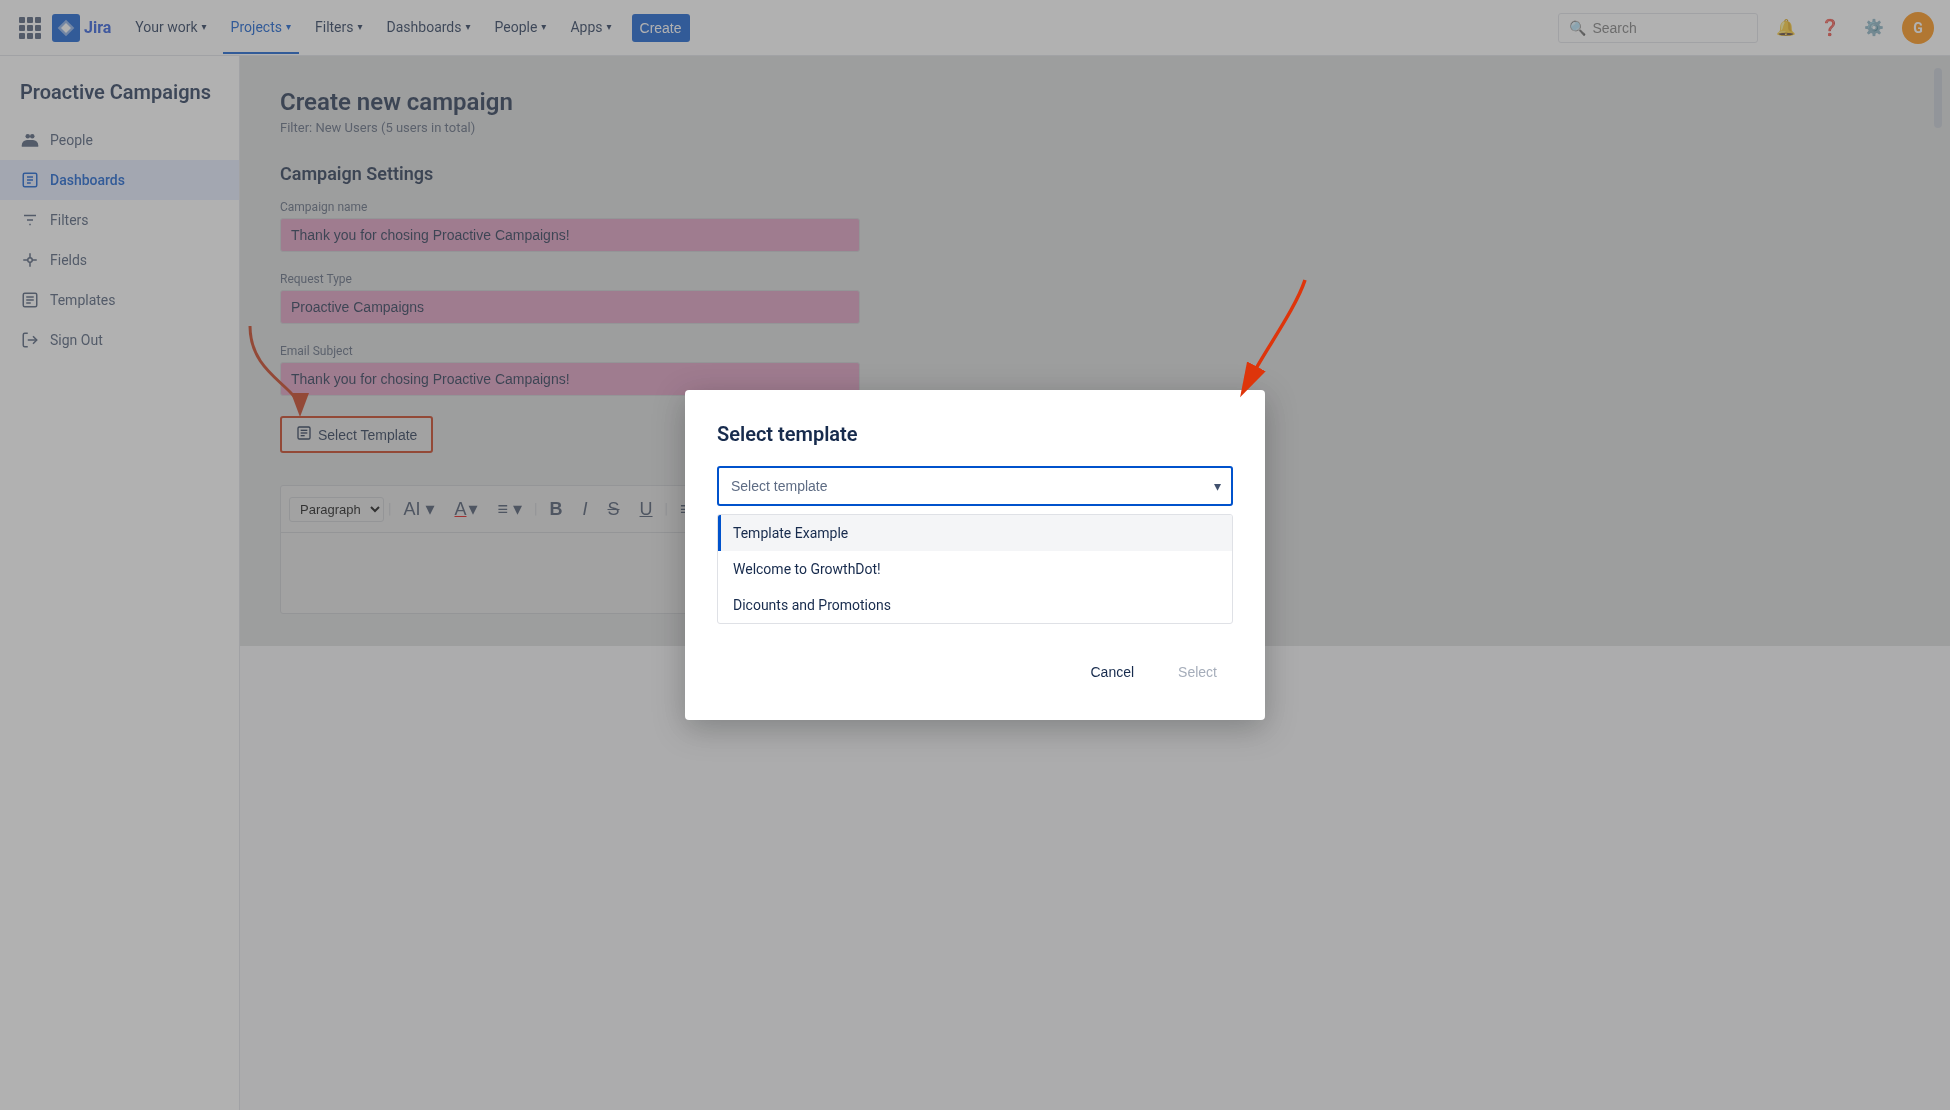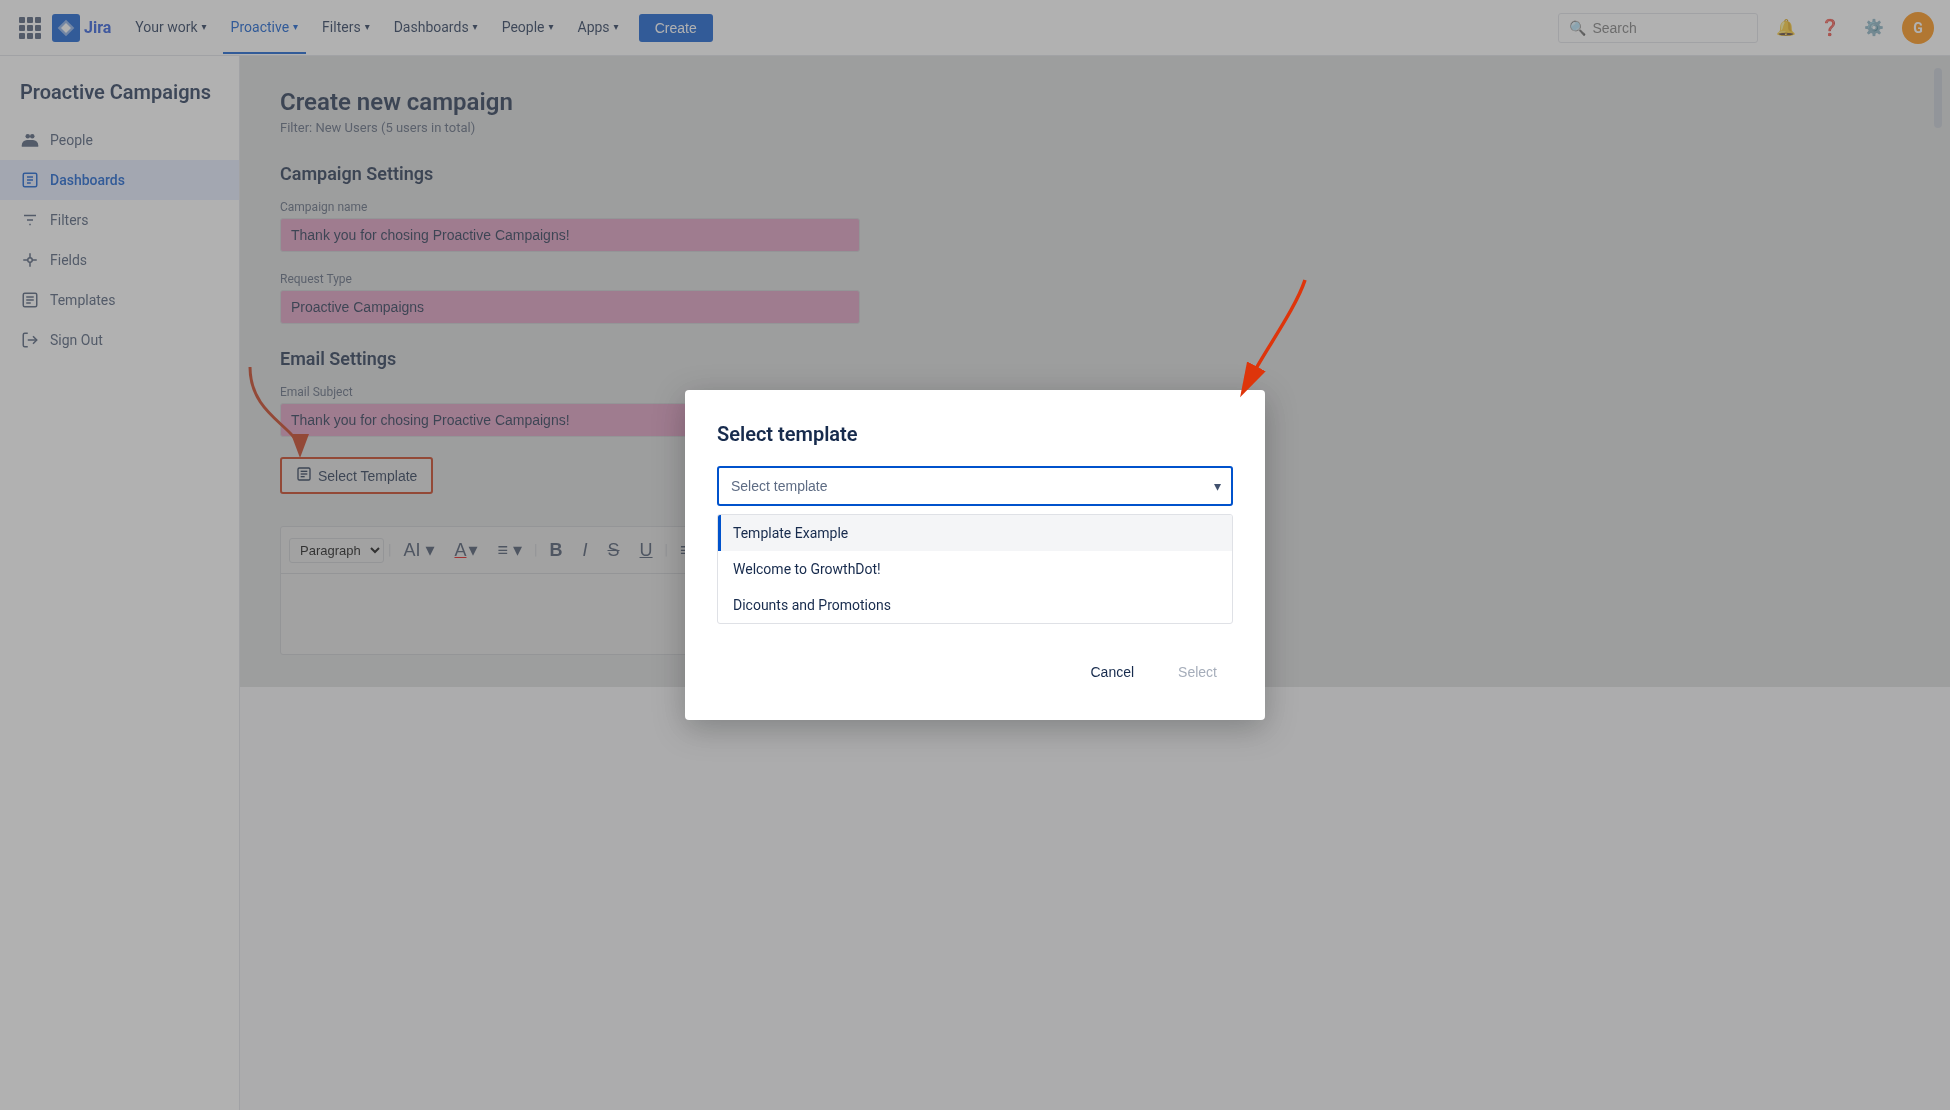--- a/index.html
+++ b/index.html
@@ -12,21 +12,21 @@
     }
     .topnav-grid-icon { display: flex; align-items: center; justify-content: center; width: 28px; height: 28px; cursor: pointer; }
     .grid-dots { display: grid; grid-template-columns: repeat(3,6px); gap: 2px; }
     .grid-dot { width: 6px; height: 6px; background: #42526e; border-radius: 1px; }
     .jira-logo { display: flex; align-items: center; gap: 4px; color: #1d4ed8; font-weight: 700; font-size: 16px; margin-right: 8px; }
     .jira-logo-icon { width: 28px; height: 28px; background: #0052cc; border-radius: 3px; display: flex; align-items: center; justify-content: center; }
     .jira-logo-icon svg { width: 20px; height: 20px; }
     .nav-item { padding: 0 8px; height: 52px; display: flex; align-items: center; gap: 4px; cursor: pointer; font-size: 14px; color: #172b4d; border-bottom: 2px solid transparent; }
     .nav-item.active { border-bottom: 2px solid #0052cc; color: #0052cc; }
     .nav-chevron { font-size: 10px; }
-    .nav-create { background: #0052cc; color: #fff; border: none; padding: 6px 16px; border-radius: 3px; font-size: 14px; font-weight: 500; cursor: pointer; margin-left: 4px; }
+    .nav-create { background: #0052cc; color: #fff; border: none; padding: 6px 8px; border-radius: 3px; font-size: 14px; font-weight: 500; cursor: pointer; margin-left: 4px; }
     .nav-right { margin-left: auto; display: flex; align-items: center; gap: 12px; }
     .search-box { display: flex; align-items: center; border: 1px solid #dfe1e6; border-radius: 3px; padding: 6px 10px; gap: 6px; width: 200px; background: #fff; }
     .search-box input { border: none; outline: none; font-size: 14px; width: 100%; }
     .nav-icon-btn { width: 32px; height: 32px; display: flex; align-items: center; justify-content: center; border-radius: 50%; cursor: pointer; color: #42526e; font-size: 16px; }
     .avatar { width: 32px; height: 32px; border-radius: 50%; background: #ff8b00; display: flex; align-items: center; justify-content: center; color: #fff; font-weight: 700; font-size: 14px; cursor: pointer; }
 
     
     .main-layout { display: flex; height: calc(100vh - 56px); }
 
     
@@ -102,21 +102,21 @@
       </svg>
     </div>
     <span>Jira</span>
   </div>
 
   <div class="nav-item">
     <span>Your work</span>
     <span class="nav-chevron">▾</span>
   </div>
   <div class="nav-item active">
-    <span>Proactive</span>
+    <span>Projects</span>
     <span class="nav-chevron">▾</span>
   </div>
   <div class="nav-item">
     <span>Filters</span>
     <span class="nav-chevron">▾</span>
   </div>
   <div class="nav-item">
     <span>Dashboards</span>
     <span class="nav-chevron">▾</span>
   </div>
@@ -226,21 +226,20 @@
       <div class="form-group">
         <div class="form-label">Campaign name</div>
         <input class="form-input" type="text" value="Thank you for chosing Proactive Campaigns!" style="">
       </div>
 
       <div class="form-group">
         <div class="form-label">Request Type</div>
         <input class="form-input" type="text" value="Proactive Campaigns" style="">
       </div>
 
-      <h2 class="email-settings-title">Email Settings</h2>
 
       <div class="form-group">
         <div class="form-label">Email Subject</div>
         <input class="form-input" type="text" value="Thank you for chosing Proactive Campaigns!" style="">
       </div>
 
       
       <div style="position:relative; display:inline-block; margin-bottom:16px;">
         
         <svg style="position:absolute; left:-60px; top:-100px; pointer-events:none;" width="120" height="110" viewBox="0 0 120 110">

